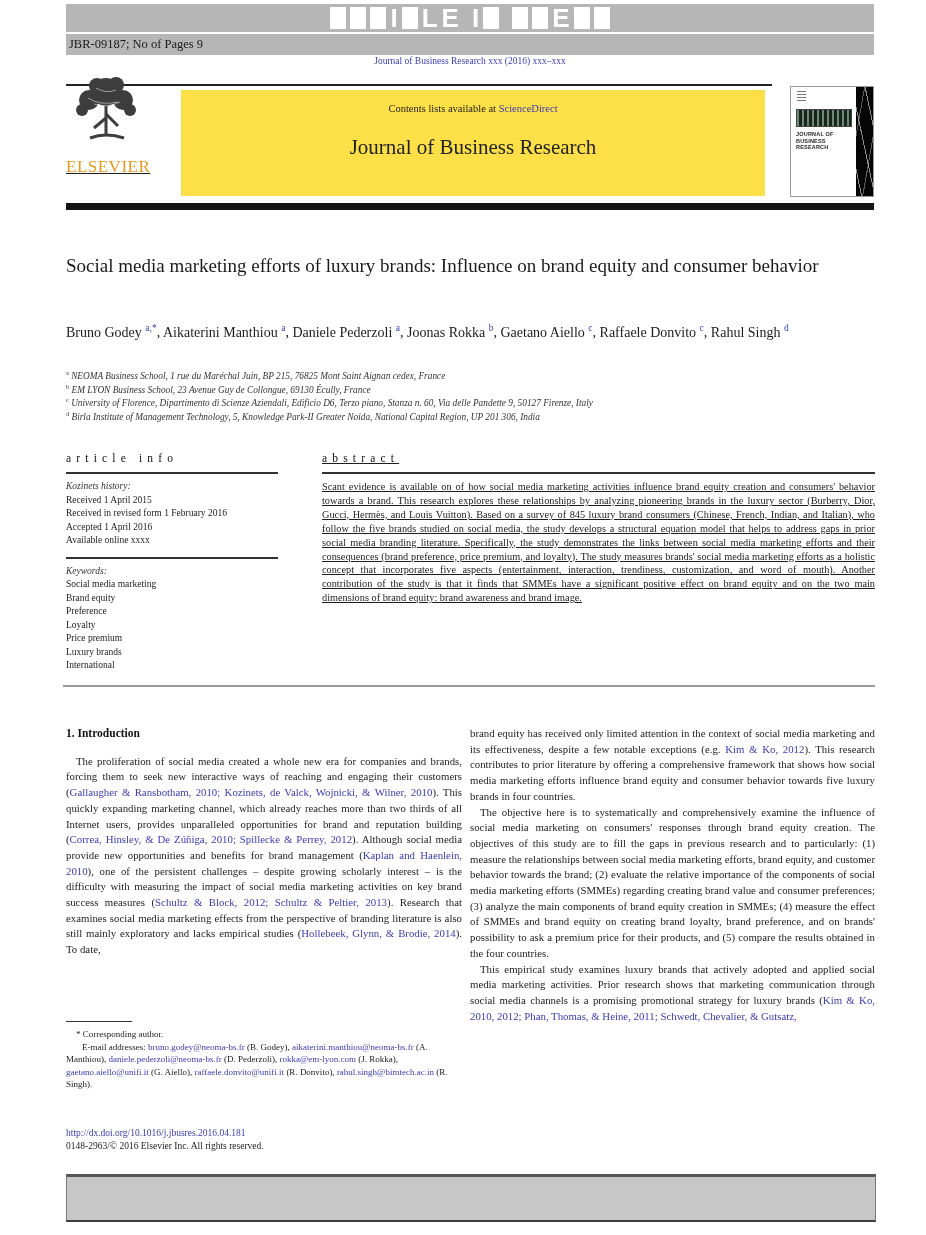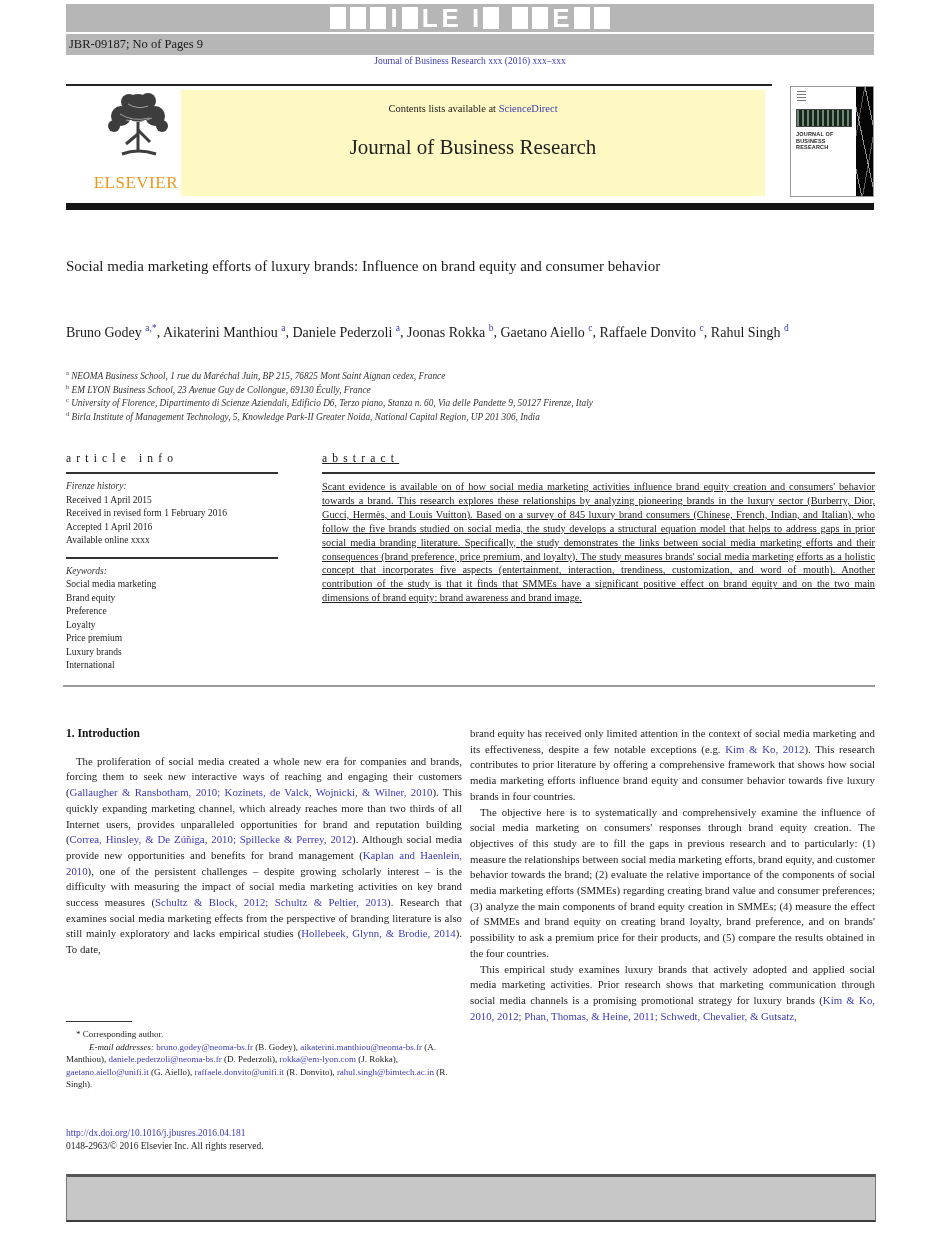--- a/index.html
+++ b/index.html
@@ -17,41 +17,41 @@
   .banner1{position:absolute;left:66px;top:4px;width:808px;height:28px;background:var(--banner_gray);display:flex;align-items:center;justify-content:center;}
   .banner-letters{display:flex;align-items:center;height:24px;}
   .bblk{display:inline-block;width:16px;height:22px;background:#fff;margin:0 2px;}
   .bch{display:inline-block;color:#fff;font-family:"Liberation Sans",sans-serif;font-weight:bold;font-size:26px;line-height:22px;margin:0 2px;}
   .bgap{display:inline-block;width:9px;}
   .banner2{position:absolute;left:66px;top:34px;width:808px;height:21px;background:var(--banner_gray);font-size:12.5px;line-height:21px;padding-left:3px;color:#1a1a1a;}
   .running-head{position:absolute;left:66px;top:56px;width:808px;text-align:center;font-size:9.5px;color:var(--link);}
 
   
   .top-rule{position:absolute;left:66px;top:84px;width:706px;height:2px;background:#222;}
-  .elsevier{position:absolute;left:66px;top:90px;width:112px;height:108px;text-align:right;}
+  .elsevier{position:absolute;left:66px;top:74px;width:112px;height:108px;text-align:left;text-decoration:underline;}
   .elsevier-word{font-family:"Liberation Serif",serif;font-size:17px;letter-spacing:.5px;color:var(--elsevier_orange);margin-top:1px;}
-  .journal-box{position:absolute;left:181px;top:90px;width:584px;height:106px;background:#fef9c3;text-align:center;}
+  .journal-box{position:absolute;left:181px;top:90px;width:584px;height:106px;background:#fde047;text-align:center;}
   .contents-line{margin-top:13px;font-size:10.5px;color:#222;}
   .sciencedirect{color:var(--link);}
   .journal-title{margin-top:21px;font-size:21px;color:#222;}
   .header-bar{position:absolute;left:66px;top:203px;width:808px;height:7px;background:var(--bar_black);}
 
   
   .cover{position:absolute;left:790px;top:86px;width:84px;height:111px;background:#fff;border:1px solid #999;}
   .cover-mark{position:absolute;left:6px;top:4px;width:9px;height:10px;background:repeating-linear-gradient(#777 0 1px,#fff 1px 3px);}
   .cover-plate{position:absolute;left:5px;top:22px;width:56px;height:18px;background:#17241c;border:1px solid #444;
     background-image:repeating-linear-gradient(90deg,rgba(180,220,190,.55) 0 2px,transparent 2px 5px);}
   .cover-title{position:absolute;left:5px;top:44px;font-family:"Liberation Sans",sans-serif;font-weight:bold;font-size:5.5px;line-height:6.5px;color:#1c1c1c;letter-spacing:.2px;}
   .cover-strip{position:absolute;right:0;top:0;width:17px;height:109px;background:
     repeating-linear-gradient(78deg,transparent 0 5px,rgba(255,255,255,.55) 5px 6px,transparent 6px 13px),
     repeating-linear-gradient(100deg,transparent 0 8px,rgba(255,255,255,.35) 8px 9px,transparent 9px 17px),
     #050505;}
 
   
-  .paper-title{position:absolute;left:66px;top:252px;width:790px;font-size:15px;line-height:28px;color:#1b1b1b;}
+  .paper-title{position:absolute;left:66px;top:252px;width:790px;font-size:19px;line-height:28px;color:#1b1b1b;}
   .authors{position:absolute;left:66px;top:322px;width:740px;font-size:14px;line-height:22px;color:#1b1b1b;}
   .affils{position:absolute;left:66px;top:370px;width:805px;font-size:9.3px;line-height:13.5px;color:#333;}
   .affil{font-style:italic;}
   .affil sup{font-style:normal;font-size:68%;}
 
   
   .sec-head{font-size:11.5px;letter-spacing:.45em;color:#111;}
   .info-col{position:absolute;left:66px;top:452px;width:214px;}
   .info-rule{width:212px;height:2px;background:#333;margin-top:8px;margin-bottom:6px;}
   .info-label{font-style:italic;font-size:9.5px;line-height:13.5px;color:#333;}
@@ -64,21 +64,21 @@
   .mid-rule{position:absolute;left:63px;top:685px;width:812px;height:2px;background:#9a9a9a;}
 
   
   .body-col{position:absolute;top:726px;font-size:10.8px;line-height:15.7px;text-align:justify;color:#222;}
   .col-left{left:66px;width:396px;}
   .col-right{left:470px;width:405px;}
   .sec-title{font-weight:bold;font-size:11.5px;margin-bottom:12px;color:#111;}
   .para{text-indent:10px;}
   .para.noindent{text-indent:0;}
   .seg-ln{color:var(--link);}
-  .seg-it{font-style:italic;margin-left:7px;}
+  .seg-it{}
   sup{font-size:68%;line-height:0;}
   .seg-sup{color:var(--link);}
 
   
   .fn-rule{position:absolute;left:66px;top:1021px;width:66px;height:1px;background:#333;}
   .footnote{position:absolute;left:66px;top:1028px;width:398px;font-size:9px;line-height:12.6px;color:#222;}
   .fn-line1{text-indent:10px;}
   .fn-line2{text-indent:16px;}
 
   
@@ -176,21 +176,21 @@
   <div class="affils">
     <div class="affil"><sup>a</sup> <span>NEOMA Business School, 1 rue du Maréchal Juin, BP 215, 76825 Mont Saint Aignan cedex, France</span></div>
     <div class="affil"><sup>b</sup> <span>EM LYON Business School, 23 Avenue Guy de Collongue, 69130 Écully, France</span></div>
     <div class="affil"><sup>c</sup> <span>University of Florence, Dipartimento di Scienze Aziendali, Edificio D6, Terzo piano, Stanza n. 60, Via delle Pandette 9, 50127 Firenze, Italy</span></div>
     <div class="affil"><sup>d</sup> <span>Birla Institute of Management Technology, 5, Knowledge Park-II Greater Noida, National Capital Region, UP 201 306, India</span></div>
   </div>
 
   <div class="info-col">
     <div class="sec-head">article info</div>
     <div class="info-rule"></div>
-    <div class="info-label">Firenze history:</div>
+    <div class="info-label">Kozinets history:</div>
     <div class="info-item">Received 1 April 2015</div>
     <div class="info-item">Received in revised form 1 February 2016</div>
     <div class="info-item">Accepted 1 April 2016</div>
     <div class="info-item">Available online xxxx</div>
     <div class="kw-rule"></div>
     <div class="info-label">Keywords:</div>
     <div class="info-item">Social media marketing</div>
     <div class="info-item">Brand equity</div>
     <div class="info-item">Preference</div>
     <div class="info-item">Loyalty</div>

